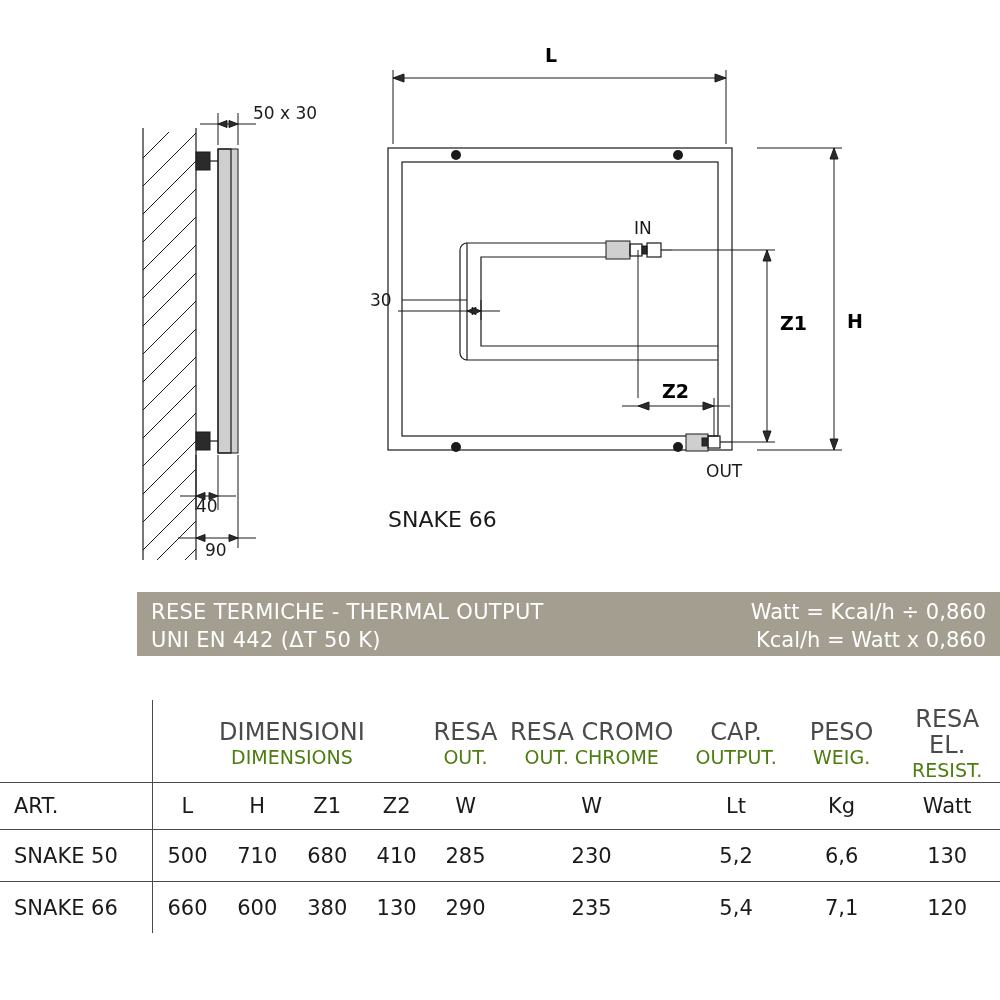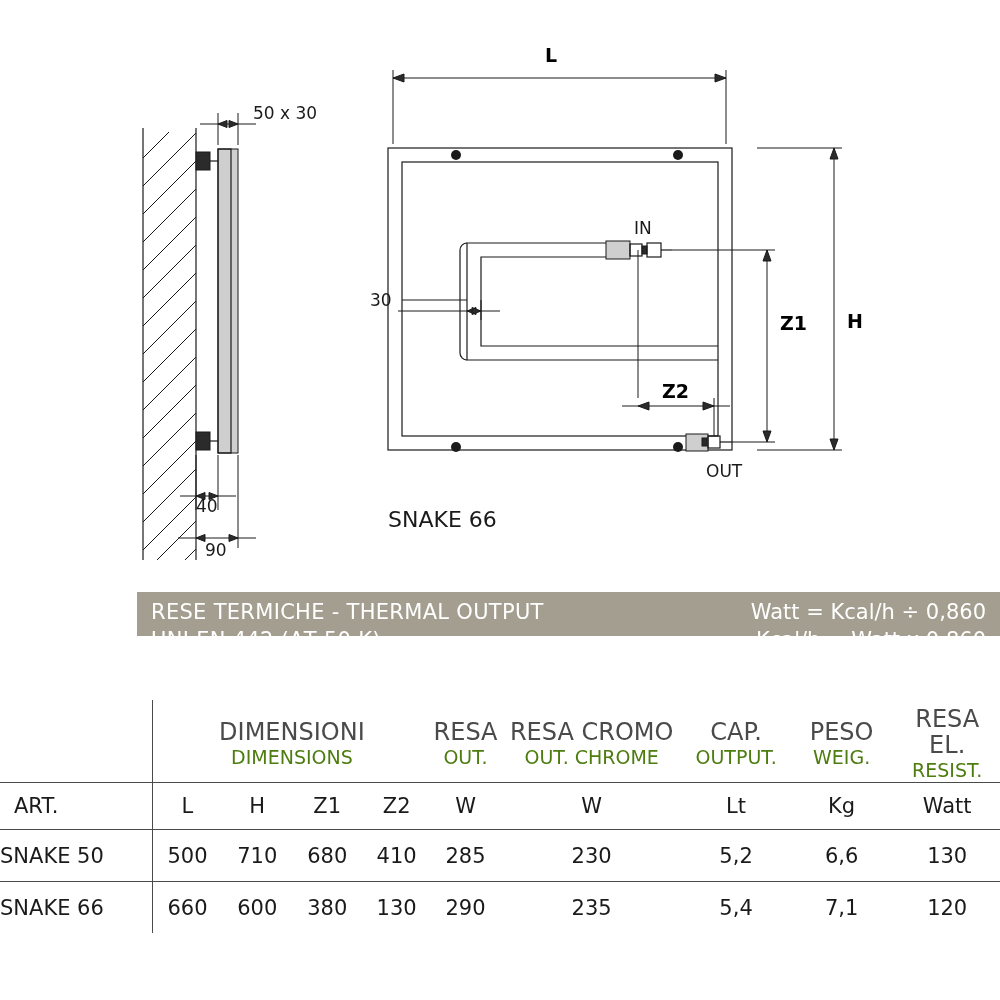--- a/index.html
+++ b/index.html
@@ -67,21 +67,21 @@
     stroke: #1a1a1a;
     stroke-width: 1;
   }
 
   
   .banner {
     position: absolute;
     left: 137px;
     top: 592px;
     width: 863px;
-    height: 44px;
+    height: 64px;
     background: #a39e8f;
     color: #ffffff;
     box-sizing: border-box;
     padding: 6px 14px 0 14px;
     display: flex;
     justify-content: space-between;
     align-items: flex-start;
   }
   .banner-left {
     font-size: 21px;
@@ -154,20 +154,21 @@
     font-size: 21px;
     margin-top: 44px;
   }
   .data-row td {
     height: 51px;
     font-size: 22px;
     color: #1a1a1a;
   }
   .data-row td.art-cell {
     text-align: left;
+    padding-left: 14px;
   }
   .brdr-left { border-left: 1.3px solid #4a4a4a; }
   .brdr-top { border-top: 1.3px solid #4a4a4a; }
 </style>
 </head>
 <body>
 
 <div class="page">
 
   <svg class="drawing" viewBox="0 0 1000 580">

